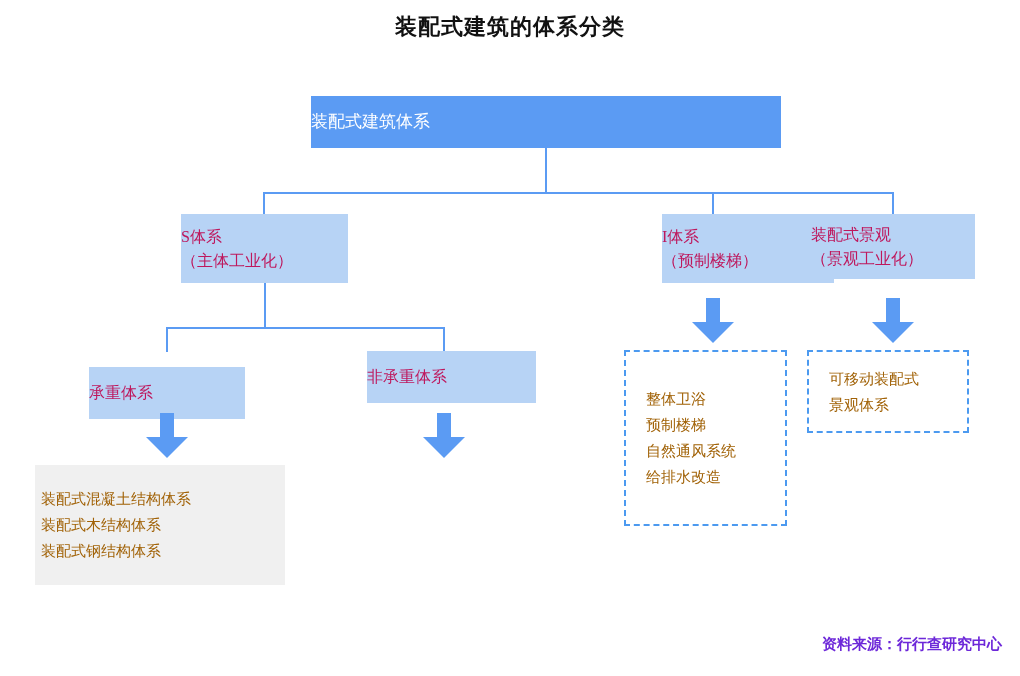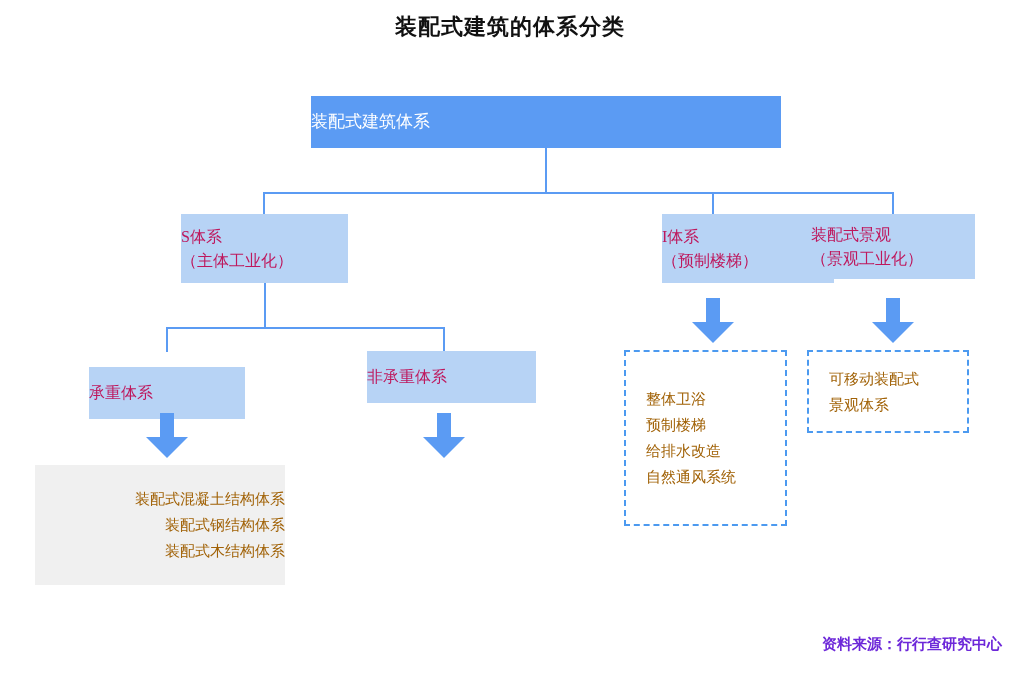--- a/index.html
+++ b/index.html
@@ -49,22 +49,21 @@
     display:flex;flex-direction:column;
     justify-content:center;
     line-height:1.72;
     font-size:15px;
     color:#a16207;
   }
   .panel .ln{display:block;white-space:nowrap;}
   .panel-gray{
     background:#F0F0F0;
     border:none;
-    padding-left:25px;
-    align-items:flex-end;
+    padding-left:6px;
   }
   .panel-dashed{
     background:#ffffff;
     border:2px dashed #4C9AF0;
     padding-left:18px;
   }
 
   
   .line{position:absolute;background:#5B9BF3;}
   .line.h{height:2px;}
@@ -146,30 +145,30 @@
   </div>
 
   <div class="arrow" style="left:871px;top:298px;">
     <svg width="44" height="46" viewBox="0 0 44 46" aria-hidden="true">
       <polygon points="15,0 29,0 29,24 43,24 22,45 1,24 15,24" fill="#5B9BF3"></polygon>
     </svg>
   </div>
 
   <div class="panel panel-gray" style="left:35px;top:465px;width:250px;height:120px;">
     <span class="ln">装配式混凝土结构体系</span>
+    <span class="ln">装配式木结构体系</span>
     <span class="ln">装配式钢结构体系</span>
-    <span class="ln">装配式木结构体系</span>
   </div>
 
 
   <div class="panel panel-dashed" style="left:624px;top:350px;width:163px;height:176px;padding-left:20px;">
     <span class="ln">整体卫浴</span>
     <span class="ln">预制楼梯</span>
+    <span class="ln">自然通风系统</span>
     <span class="ln">给排水改造</span>
-    <span class="ln">自然通风系统</span>
   </div>
 
   <div class="panel panel-dashed" style="left:807px;top:350px;width:162px;height:83px;padding-left:20px;">
     <span class="ln">可移动装配式</span>
     <span class="ln">景观体系</span>
   </div>
 
   <div class="source">资料来源：行行查研究中心</div>
 
 </div>

